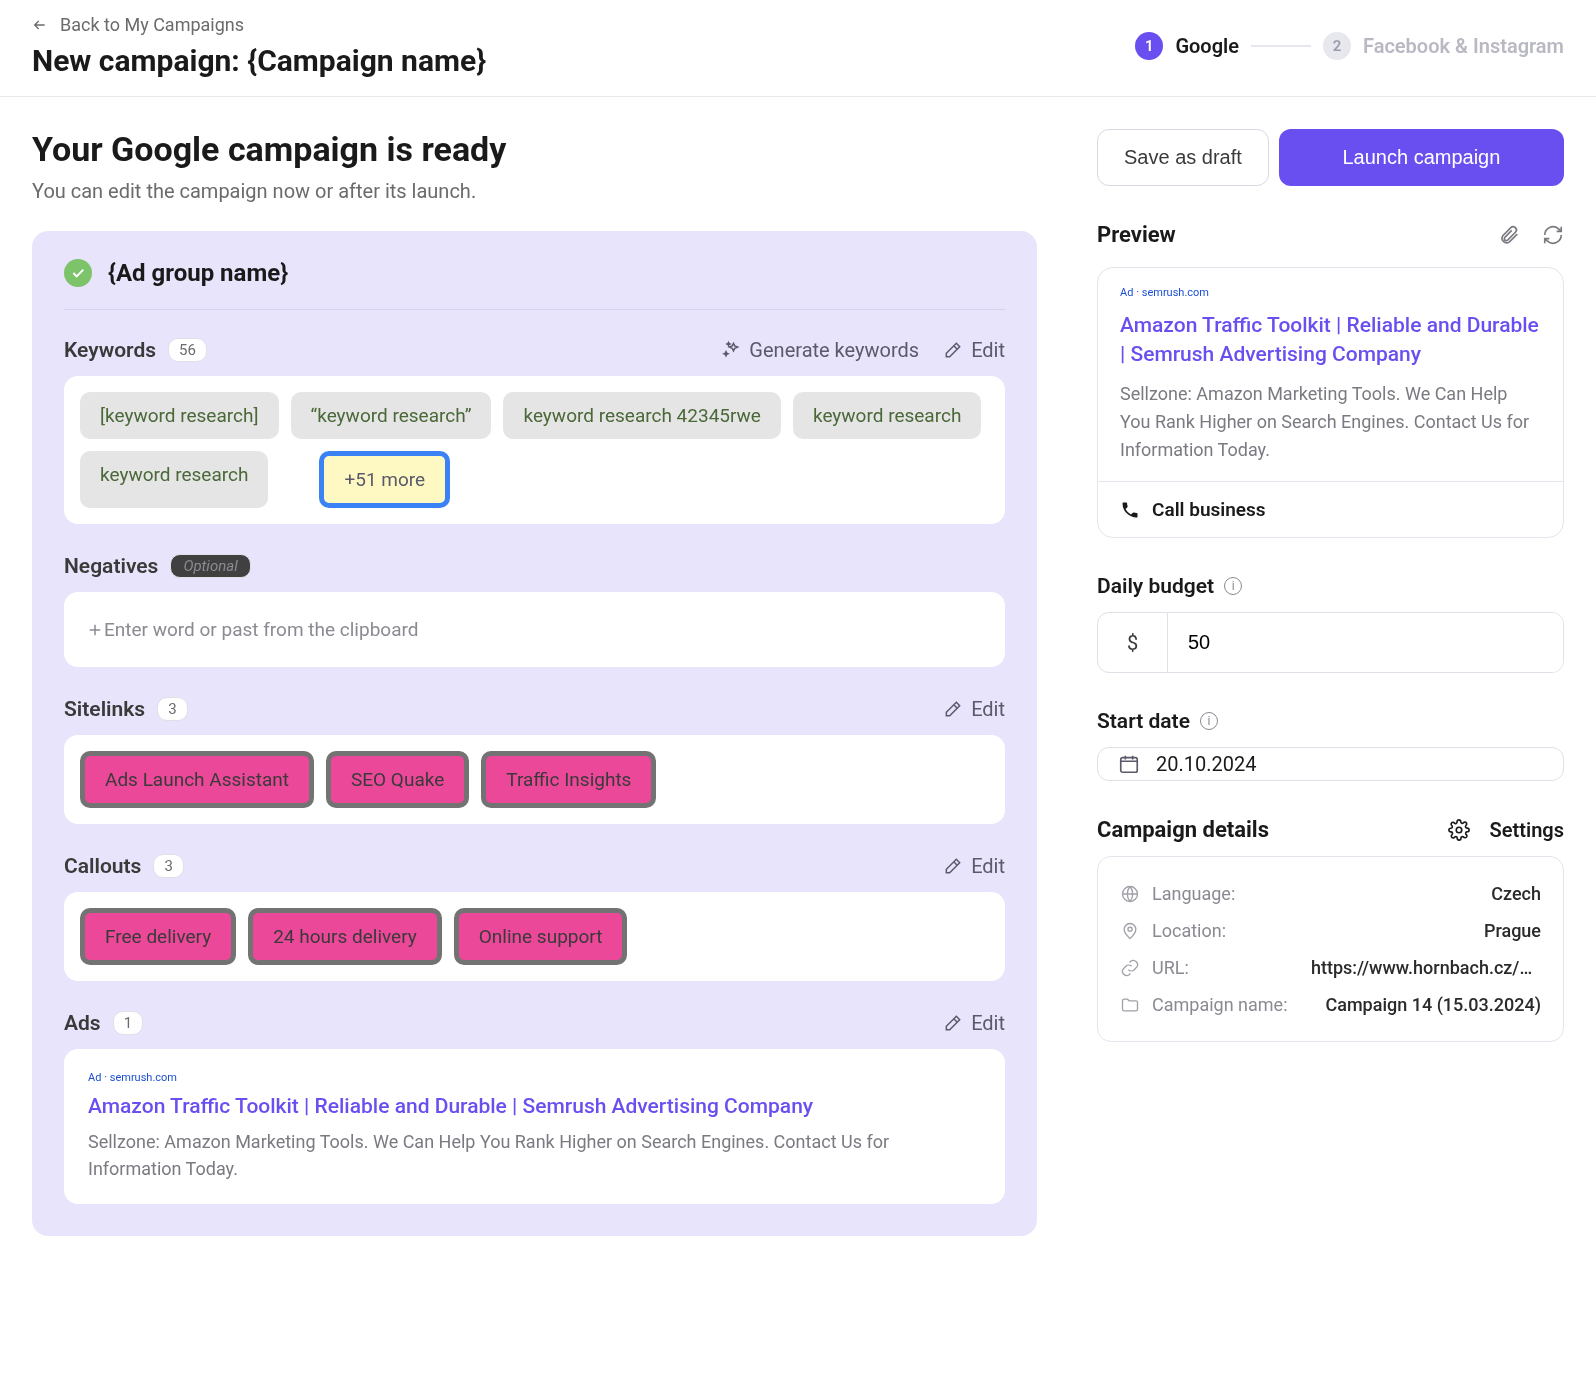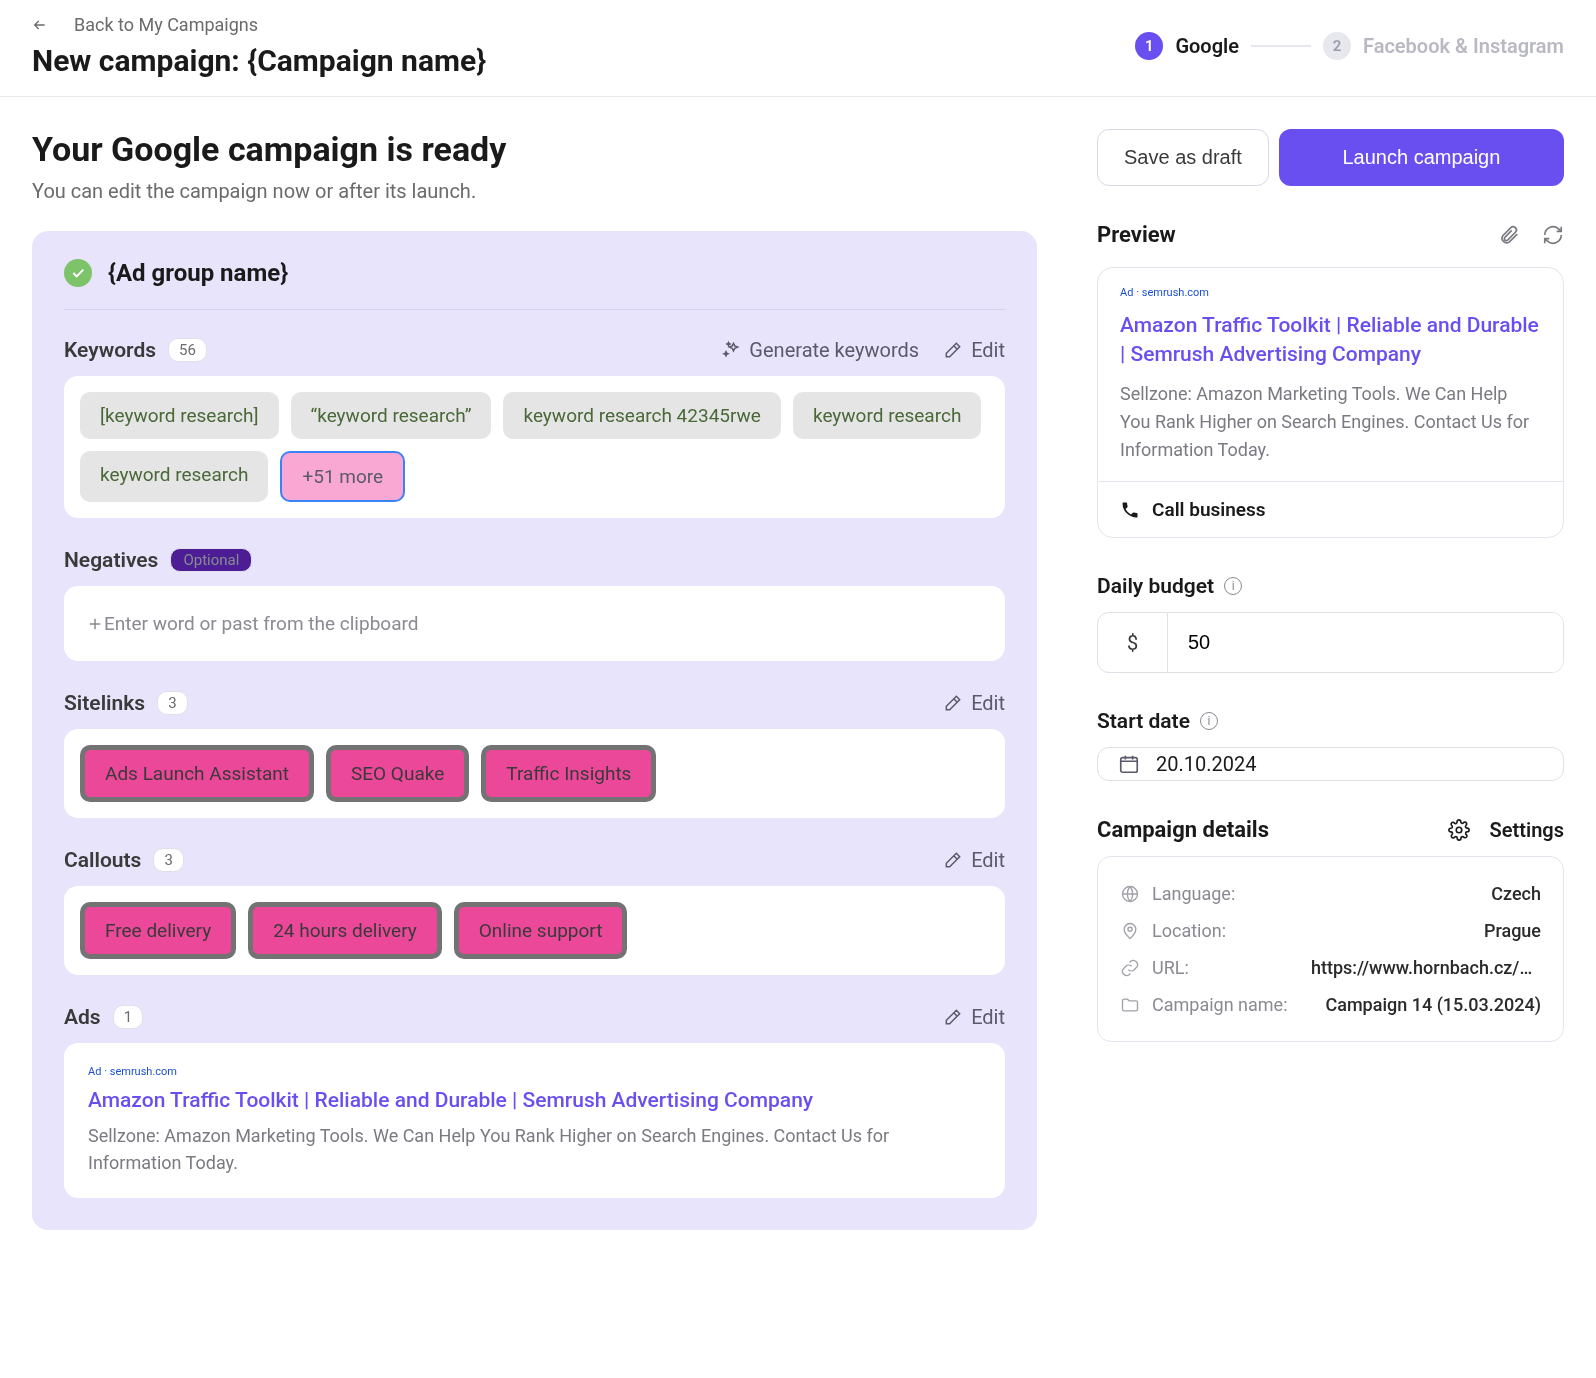--- a/index.html
+++ b/index.html
@@ -13,21 +13,21 @@
     display: flex;
     justify-content: space-between;
     align-items: center;
     padding: 14px 32px 18px 32px;
     border-bottom: 1px solid #eaeaea;
   }
   .top-left {}
   .back-row {
     display: flex;
     align-items: center;
-    gap: 26px;
+    gap: 12px;
     color: #6b6b6b;
     font-size: 18px;
     cursor: pointer;
     margin-bottom: 8px;
   }
   .back-row svg { width: 16px; height: 16px; }
   .page-title {
     font-size: 30px;
     font-weight: 700;
     color: #1a1a1a;
@@ -108,26 +108,27 @@
   .section-title { font-size: 21px; font-weight: 600; color: #3a3a3a; }
   .count-pill {
     background: #fff;
     border: 1px solid #e0e0e8;
     border-radius: 10px;
     padding: 2px 10px;
     font-size: 15px;
     color: #6b6b6b;
   }
   .optional-pill {
-    background: #4c1d95;
+    background: #404040;
     border: 1px solid #e0e0e8;
     border-radius: 10px;
     padding: 2px 12px;
     font-size: 15px;
     color: #8a8a92;
+    font-style: italic;
   }
   .section-actions { display: flex; gap: 24px; align-items: center; }
   .action-link {
     display: flex; align-items: center; gap: 8px;
     color: #5a5a6a; font-size: 20px; cursor: pointer;
   }
   .action-link svg { width: 20px; height: 20px; }
 
   .white-panel {
     background: #fff;
@@ -137,23 +138,24 @@
   }
   .chip-row { display: flex; flex-wrap: wrap; gap: 12px; }
   .chip {
     padding: 12px 20px;
     border-radius: 10px;
     font-size: 19px;
     white-space: nowrap;
   }
   .chip.green { background: #e5e5e5; color: #4a6838; }
   .chip.more {
-    background: #f9a8d4;
-    border: 2px solid #3b82f6;
+    background: #fef9c3;
+    border: 5px solid #3b82f6;
     color: #5a5a6a;
+    margin-left: 39px;
   }
   .chip.plain {
     background: #ec4899;
     border: 5px solid #737373;
     color: #3a3a3a;
   }
   .neg-input {
     display: flex; align-items: center; 
     color: #8a8a92; font-size: 19px;
     padding: 10px 6px;

